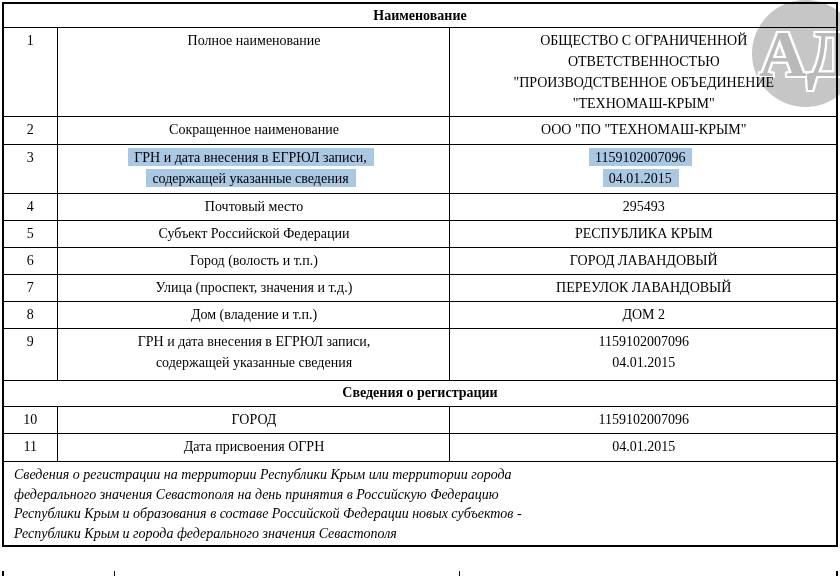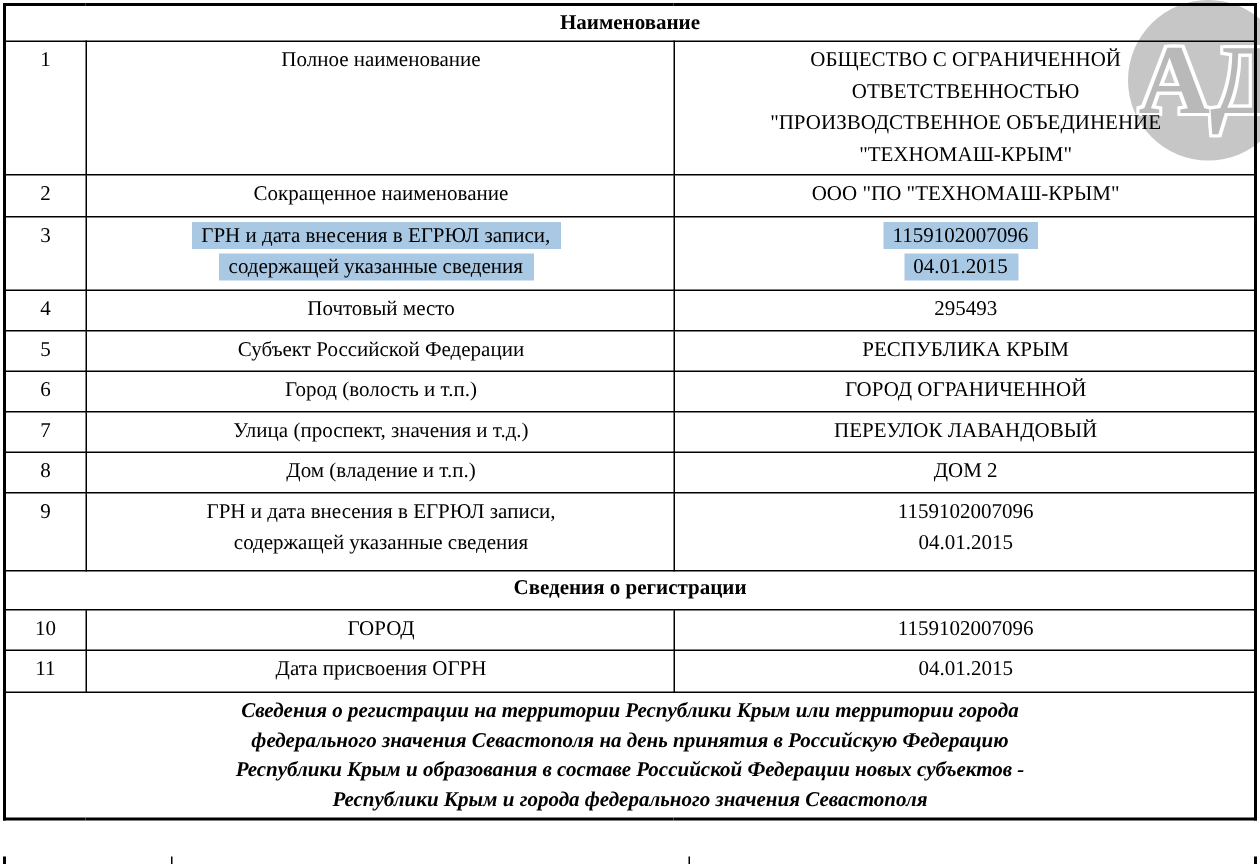--- a/index.html
+++ b/index.html
@@ -53,22 +53,22 @@
     overflow: hidden;
   }
   td.num   { text-align: center; padding: 2px 2px 1px 2px; }
   td.lbl, td.val { white-space: pre-line; text-align: center; }
   td.sec {
     text-align: center;
     font-weight: bold;
     padding: 1px 0 1px 0;
   }
   td.note {
-    text-align: center;
-    font-weight: bold;
+    text-align: left;
+    font-weight: normal;
     font-style: italic;
     line-height: 19.5px;
     padding: 3px 10px 2px 10px;
     white-space: pre-line;
   }
   
   .h24 { height: 24px; }  .h26 { height: 26px; }
   .h27 { height: 27px; }  .h28 { height: 28px; }
   .h49 { height: 49px; }  .h52 { height: 52px; }
   .h84 { height: 84px; }  .h89 { height: 89px; }
@@ -142,21 +142,21 @@
     <td class="val">295493</td>
   </tr>
   <tr class="h27">
     <td class="num">5</td>
     <td class="lbl">Субъект Российской Федерации</td>
     <td class="val">РЕСПУБЛИКА КРЫМ</td>
   </tr>
   <tr class="h27">
     <td class="num">6</td>
     <td class="lbl">Город (волость и т.п.)</td>
-    <td class="val">ГОРОД ОГРАНИЧЕННОЙ</td>
+    <td class="val">ГОРОД ЛАВАНДОВЫЙ</td>
   </tr>
   <tr class="h27">
     <td class="num">7</td>
     <td class="lbl">Улица (проспект, значения и т.д.)</td>
     <td class="val">ПЕРЕУЛОК ЛАВАНДОВЫЙ</td>
   </tr>
   <tr class="h27">
     <td class="num">8</td>
     <td class="lbl">Дом (владение и т.п.)</td>
     <td class="val">ДОМ 2</td>

